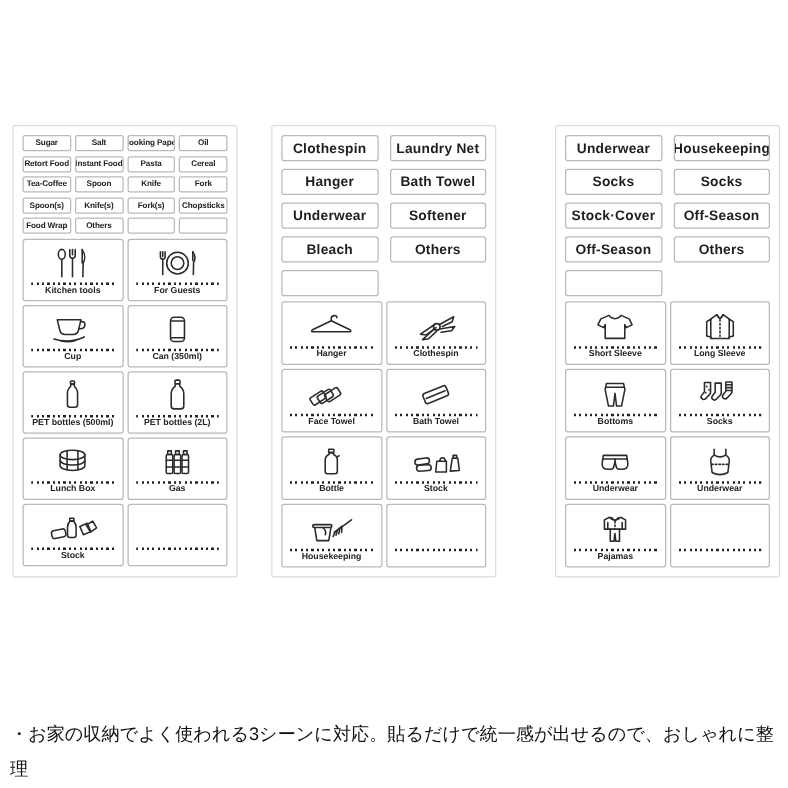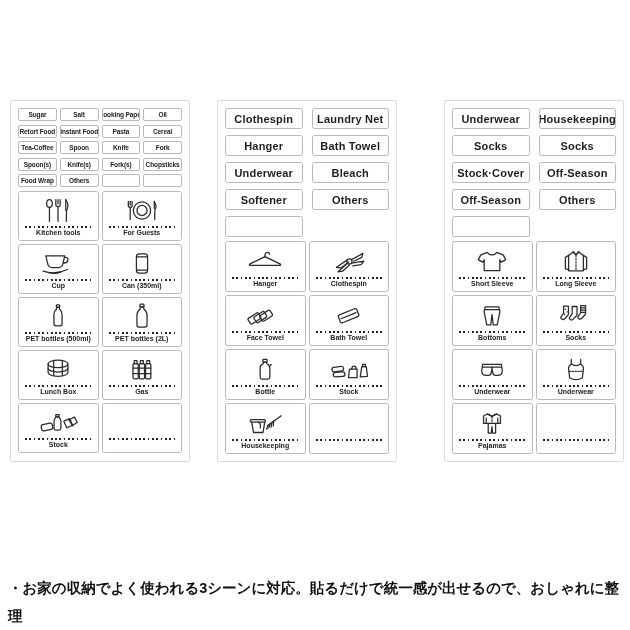--- a/index.html
+++ b/index.html
@@ -26,21 +26,21 @@
          flex-direction:column;padding:2px 4px;box-sizing:border-box;min-height:0;}
   .iwrap{flex:1;display:flex;align-items:flex-end;justify-content:center;min-height:0;padding-bottom:1px;}
   .icon{width:46px;height:27px;display:block;stroke:#2b2b2b;fill:none;stroke-width:1.4;
         stroke-linecap:round;stroke-linejoin:round;}
   .dots{height:2px;margin:1px 2px 0;flex:0 0 auto;
         background:repeating-linear-gradient(90deg,#222 0 1.7px,transparent 1.7px 4.3px);}
   .ilabel{height:10px;line-height:10px;flex:0 0 auto;text-align:center;font-size:7px;font-weight:600;
           white-space:nowrap;overflow:hidden;color:#222;}
 
   .caption{position:absolute;left:8px;top:574px;width:616px;font-size:14.5px;line-height:28px;
-           color:#111;font-family:"Liberation Sans","DejaVu Sans",sans-serif;font-weight:bold;}
+           color:#111;font-family:"Liberation Sans","DejaVu Sans",sans-serif;}
   .defs{position:absolute;width:0;height:0;overflow:hidden;}
 </style>
 </head>
 <body>
 
 <svg class="defs" aria-hidden="true">
   <defs>
     <symbol id="sym-kitchen-tools" viewBox="0 0 48 30">
       <ellipse cx="14.5" cy="7.2" rx="3.1" ry="4.4"></ellipse>
         <line x1="14.5" y1="11.6" x2="14.5" y2="27"></line>
@@ -312,22 +312,22 @@
   </div>
 </div>
 
 <div class="panel panel-2">
   <div class="label-grid">
     <div class="tcell">Clothespin</div>
     <div class="tcell">Laundry Net</div>
     <div class="tcell">Hanger</div>
     <div class="tcell">Bath Towel</div>
     <div class="tcell">Underwear</div>
+    <div class="tcell">Softener</div>
     <div class="tcell">Bleach</div>
-    <div class="tcell">Softener</div>
     <div class="tcell">Others</div>
     <div class="tcell"></div>
   </div>
   <div class="icon-grid rows4">
     <div class="icell">
       <div class="iwrap">
           <svg class="icon">
             <use href="#sym-hanger"></use>
           </svg>
         </div>

